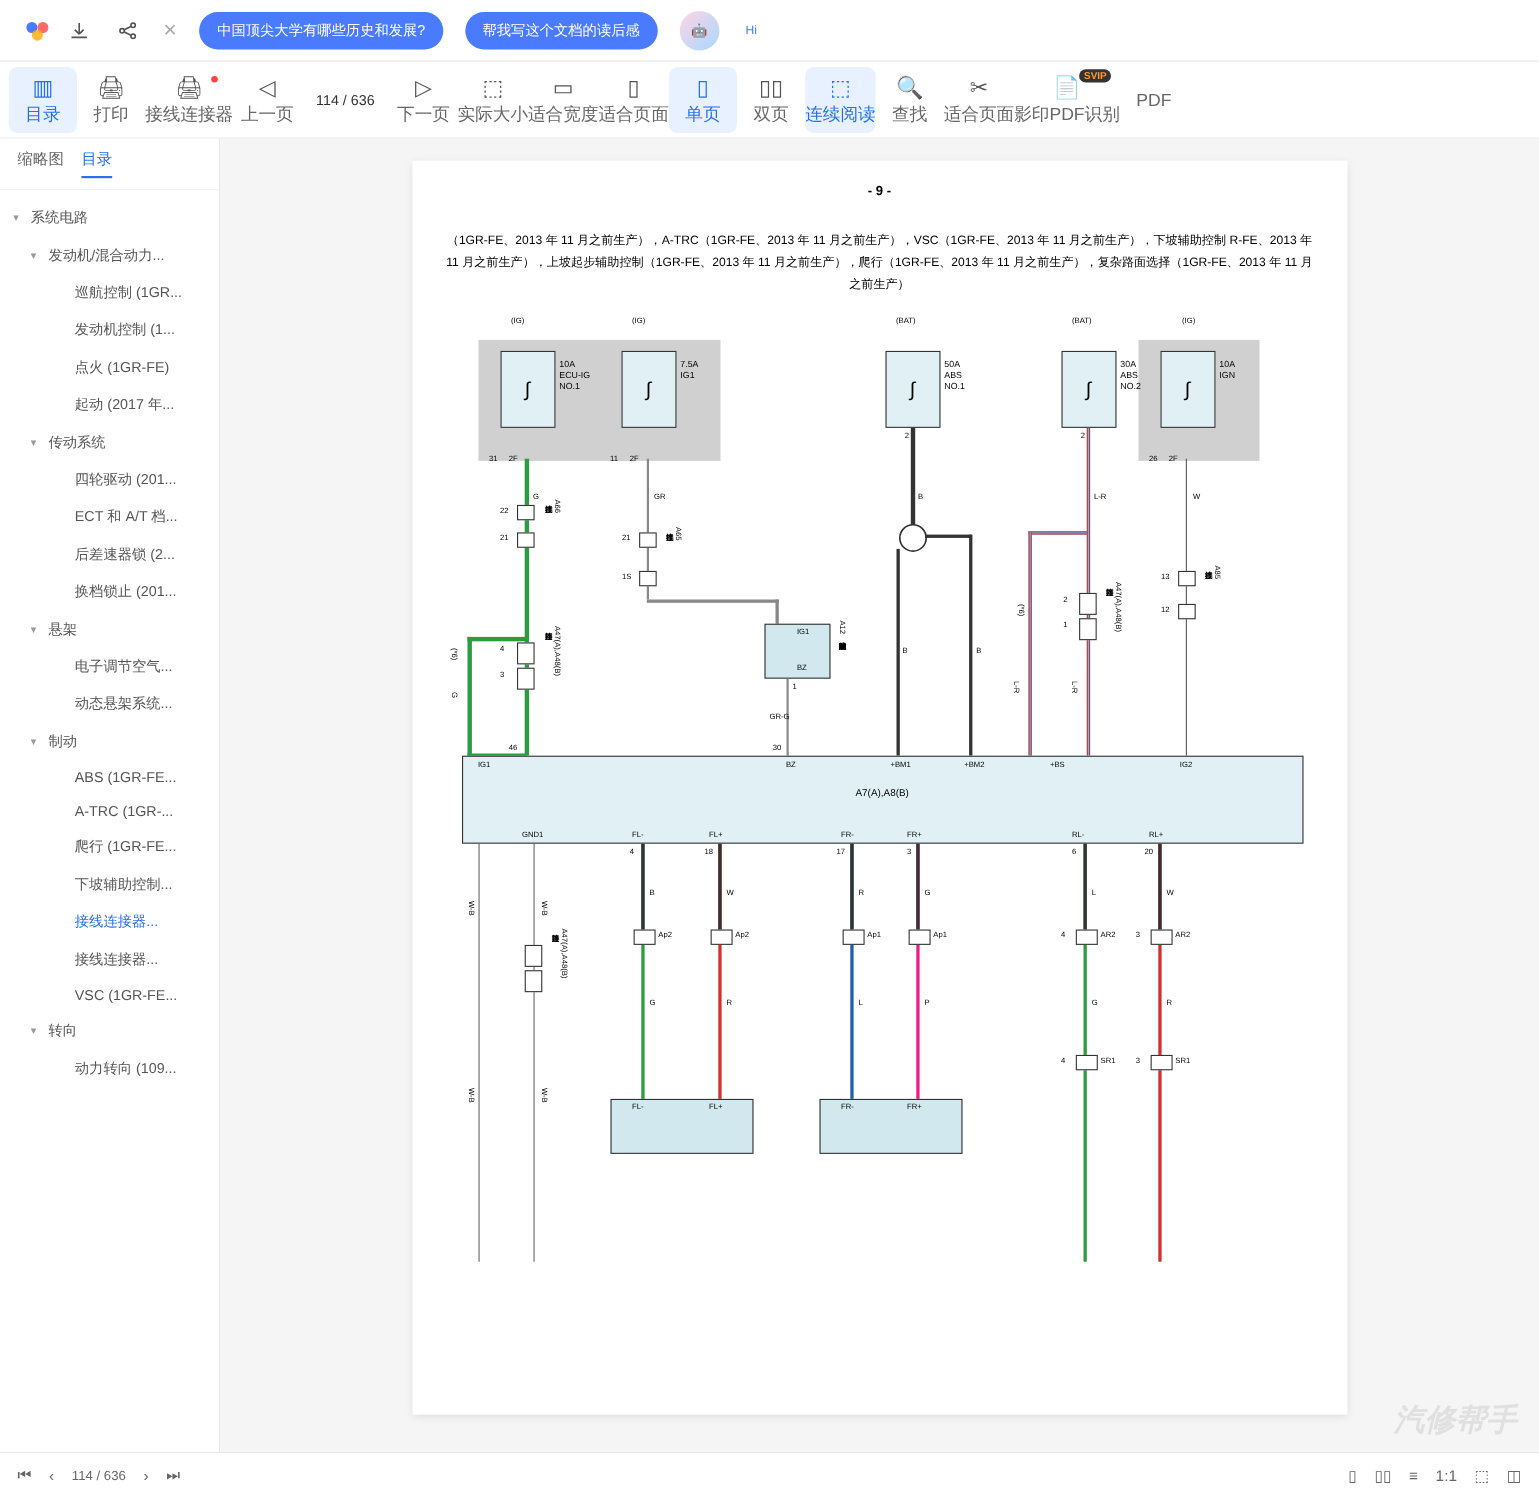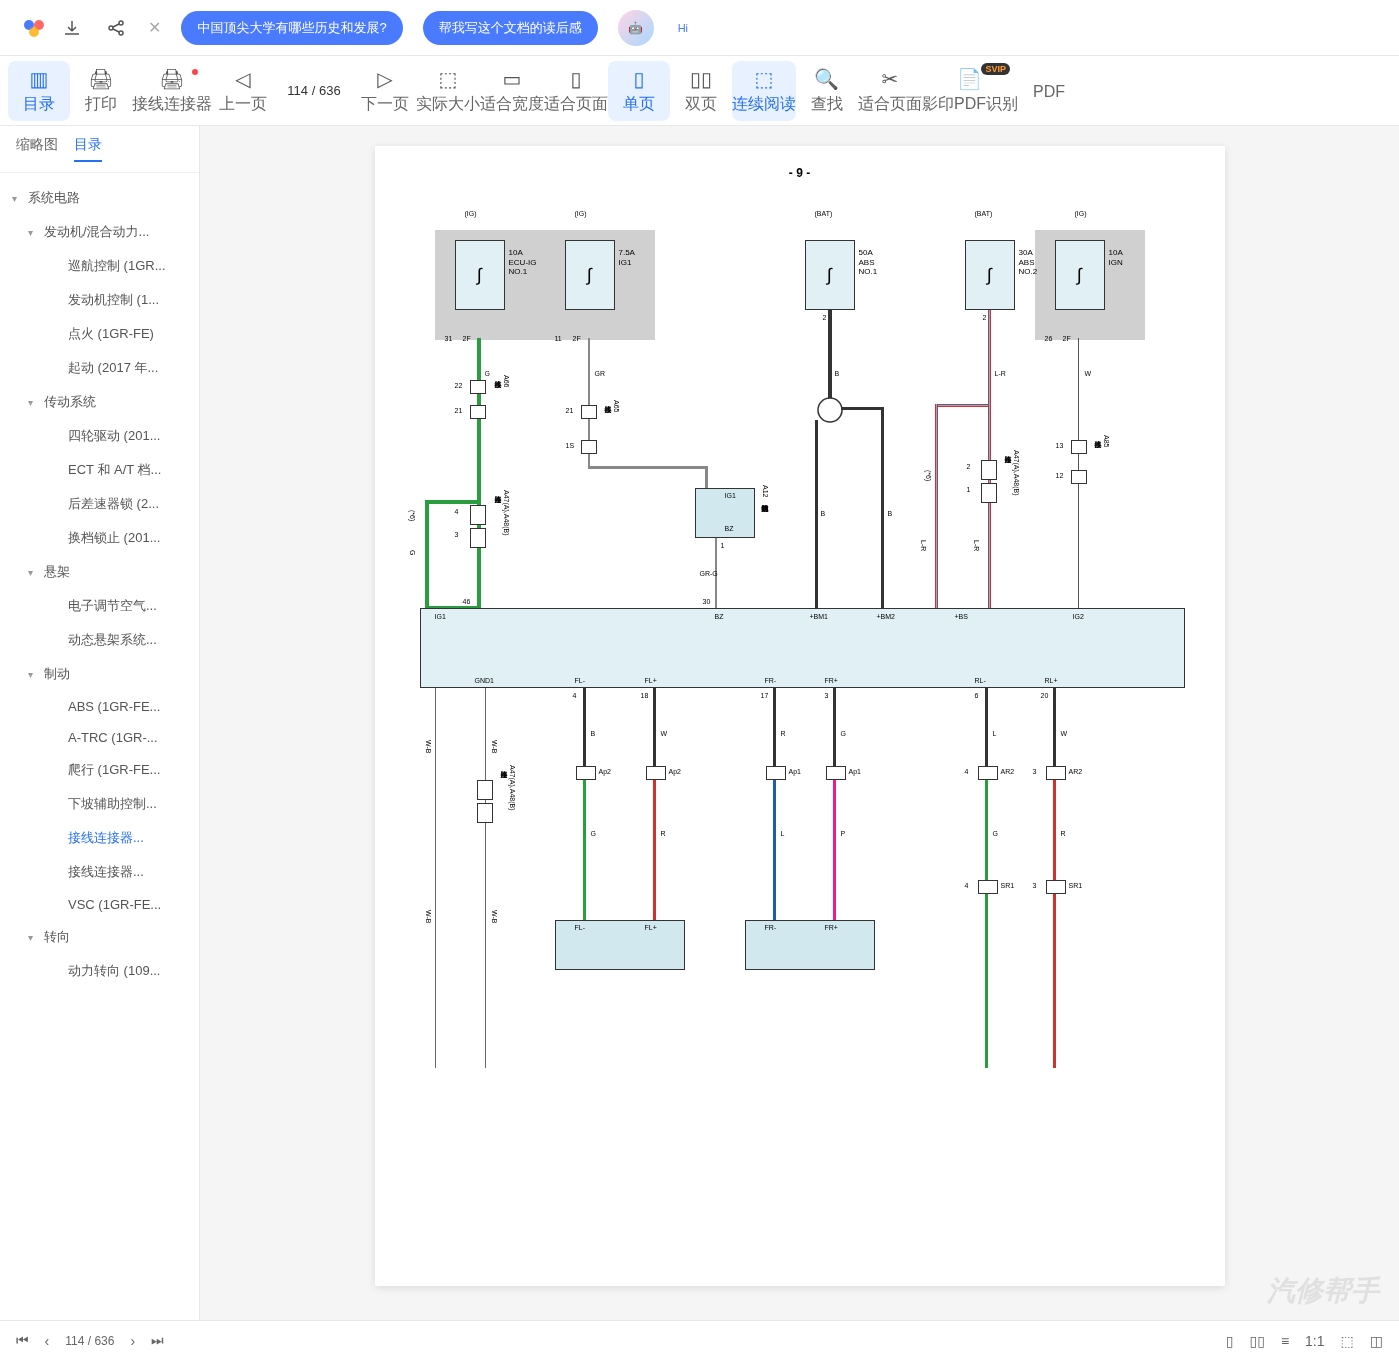--- a/index.html
+++ b/index.html
@@ -264,20 +264,21 @@
         <div class="tree-item indent-2">
           <span class="tree-caret"></span>
           <span class="tree-label">动力转向 (109...</span>
         </div>
       </div>
   </div>
 
   <div class="content">
     <div class="page">
       <div class="page-num-label">- 9 -</div>
+      <div class="diagram-title">（1GR-FE、2013 年 11 月之前生产），A-TRC（1GR-FE、2013 年 11 月之前生产），VSC（1GR-FE、2013 年 11 月之前生产），下坡辅助控制 R-FE、2013 年 11 月之前生产），上坡起步辅助控制（1GR-FE、2013 年 11 月之前生产），爬行（1GR-FE、2013 年 11 月之前生产），复杂路面选择（1GR-FE、2013 年 11 月之前生产）</div>
       <div class="diagram-area">
 
         <div class="small-label" style="top:0;left:70px">(IG)</div>
         <div class="small-label" style="top:0;left:180px">(IG)</div>
         <div class="small-label" style="top:0;left:420px">(BAT)</div>
         <div class="small-label" style="top:0;left:580px">(BAT)</div>
         <div class="small-label" style="top:0;left:680px">(IG)</div>
 
         <div class="gray-box" style="top:20px;left:40px;width:220px;height:110px"></div>
         <div class="gray-box" style="top:20px;left:640px;width:110px;height:110px"></div>
@@ -381,20 +382,21 @@
         <div class="connector-box" style="top:273px;left:586px;height:20px"></div>
         <div class="small-label" style="top:253px;left:572px">2</div>
         <div class="small-label" style="top:276px;left:572px">1</div>
         <div class="conn-label" style="top:240px;left:608px;white-space:pre">A47(A),A48(B)
 短路连接器</div>
         <div class="small-label" style="top:330px;left:525px;writing-mode:vertical-rl">L-R</div>
         <div class="small-label" style="top:330px;left:578px;writing-mode:vertical-rl">L-R</div>
         <div class="small-label" style="top:260px;left:530px;writing-mode:vertical-rl">(*6)</div>
 
         <div class="ecu-box" style="top:398px;left:25px;width:765px;height:80px">
+          <div class="ecu-label" style="top:28px">A7(A),A8(B)</div>
         </div>
 
         <div class="small-label" style="top:388px;left:68px">46</div>
         <div class="small-label" style="top:403px;left:40px">IG1</div>
         <div class="small-label" style="top:388px;left:308px">30</div>
         <div class="small-label" style="top:403px;left:320px">BZ</div>
         <div class="small-label" style="top:403px;left:415px">+BM1</div>
         <div class="small-label" style="top:403px;left:482px">+BM2</div>
         <div class="small-label" style="top:403px;left:560px">+BS</div>
         <div class="small-label" style="top:403px;left:678px">IG2</div>

